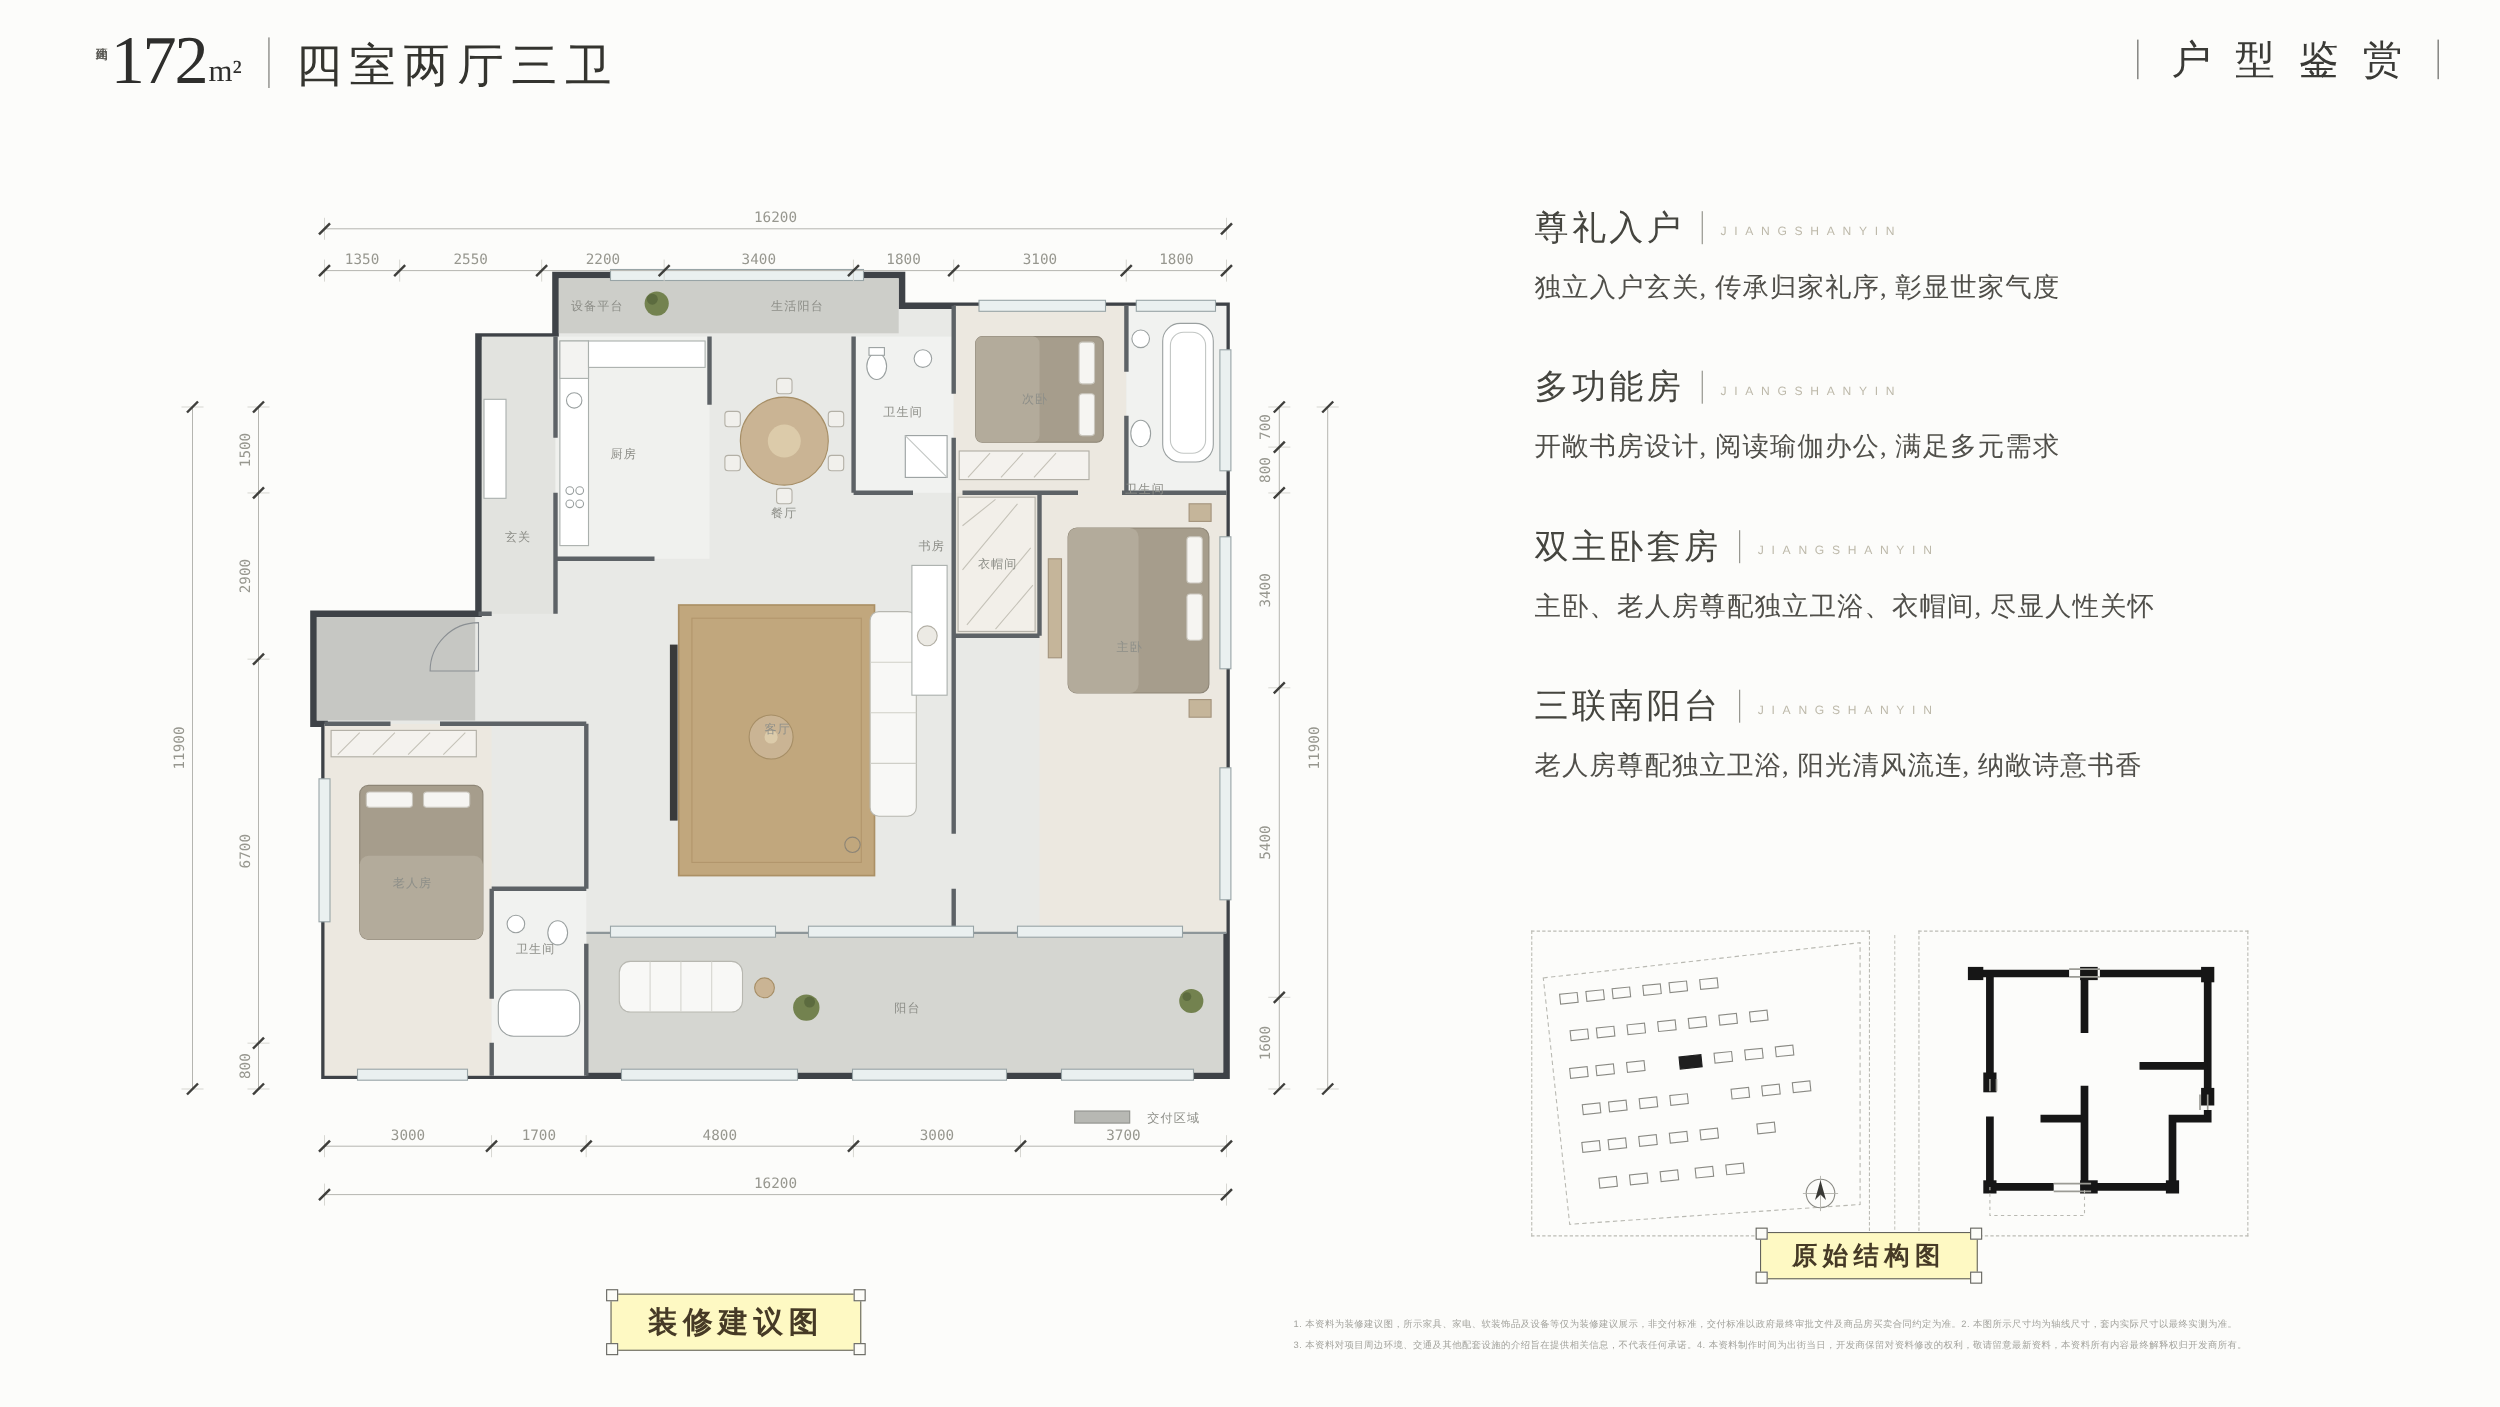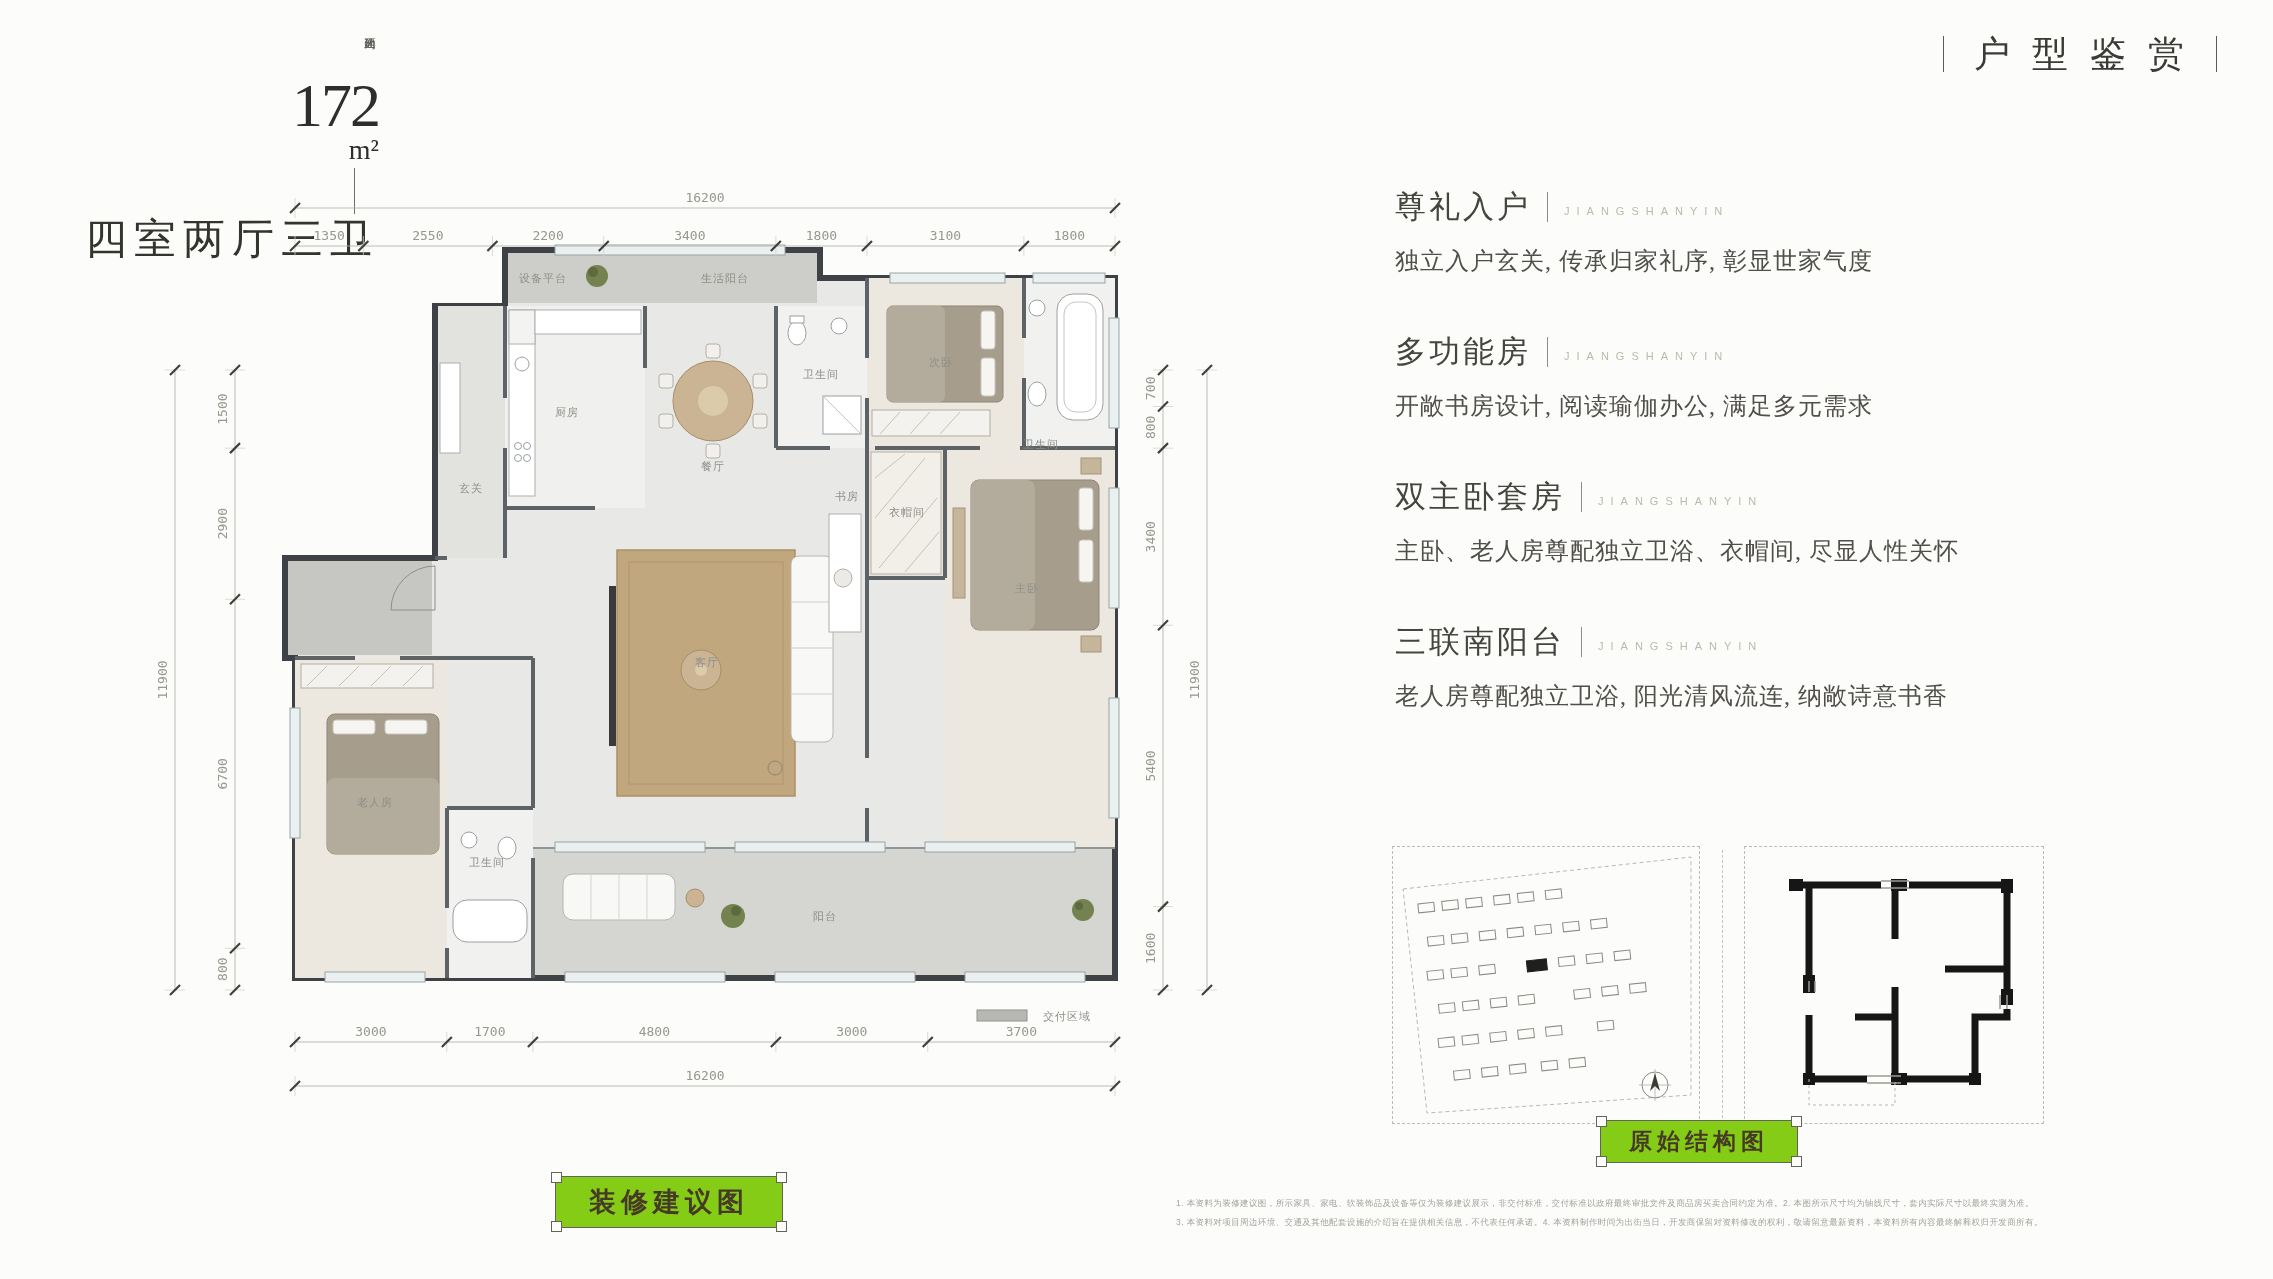--- a/index.html
+++ b/index.html
@@ -1,40 +1,40 @@
 <!DOCTYPE html>
 <html><head>
 <meta charset="utf-8">
 <style>
   html,body{margin:0;padding:0;}
   body{
     width:2273px;height:1279px;position:relative;overflow:hidden;
     background:#fcfcfa;font-family:"Liberation Sans",sans-serif;color:#3c3c3a;
   }
   
-  .hdr-left{position:absolute;left:85px;top:28px;display:flex;align-items:flex-end;flex-direction:column;}
+  .hdr-left{position:absolute;left:85px;top:28px;display:flex;align-items:flex-end;}
   .area-vlabel{writing-mode:vertical-rl;font-size:11px;line-height:1.15;color:#55544f;
     letter-spacing:1px;height:46px;margin-right:3px;padding-bottom:4px;}
   .area-value{font-family:"Liberation Serif",serif;font-size:62px;line-height:0.9;
     color:#2e2e2c;letter-spacing:-2px;}
   .area-unit{font-family:"Liberation Serif",serif;font-size:28px;color:#2e2e2c;
     padding-bottom:2px;margin-left:2px;}
   .hdr-div{width:1px;height:46px;background:#6f6f6a;margin:0 24px 4px 24px;}
   .layout-title{font-family:"Liberation Serif",serif;font-size:42px;color:#34342f;
     letter-spacing:7px;line-height:1;padding-bottom:2px;}
   .hdr-right{position:absolute;right:56px;top:36px;display:flex;align-items:center;}
   .vbar{width:1px;height:36px;background:#5b5b56;}
   .page-title{font-family:"Liberation Serif",serif;font-size:36px;color:#3a3a36;
     letter-spacing:22px;margin:0 10px 0 30px;line-height:1;}
   
   .plan-wrap{position:absolute;left:135px;top:158px;width:1140px;height:965px;}
   .dim{font-family:"DejaVu Sans Mono",monospace;font-size:13px;fill:#97978f;}
   .rl{font-size:11px;fill:#8e8f89;text-anchor:middle;letter-spacing:1px;}
   
-  .ornate{position:absolute;background:#84cc16;border:1px solid #63635d;
+  .ornate{position:absolute;background:#fef9c3;border:1px solid #63635d;
     font-family:"Liberation Serif",serif;font-weight:bold;color:#463a26;
     text-align:center;letter-spacing:5px;}
   .ornate .corn{position:absolute;width:9px;height:9px;border:1px solid #63635d;background:#fcfcf8;}
   .ornate .c1{left:-5px;top:-5px;} .ornate .c2{right:-5px;top:-5px;}
   .ornate .c3{left:-5px;bottom:-5px;} .ornate .c4{right:-5px;bottom:-5px;}
   .cap-main{left:555px;top:1176px;width:226px;font-size:27px;padding:7px 0;}
   .cap-struct{left:1600px;top:1120px;width:196px;font-size:23px;padding:5px 0;}
   
   .features{position:absolute;left:1395px;top:186px;width:690px;}
   .feature{margin-bottom:54px;}

